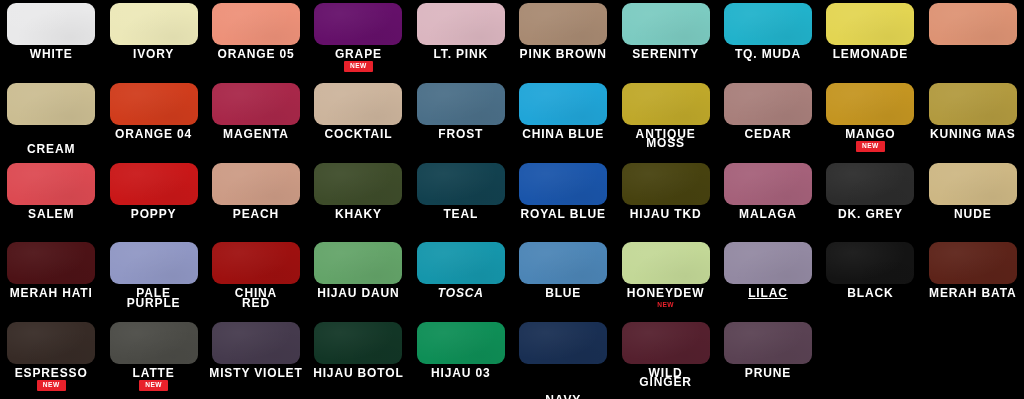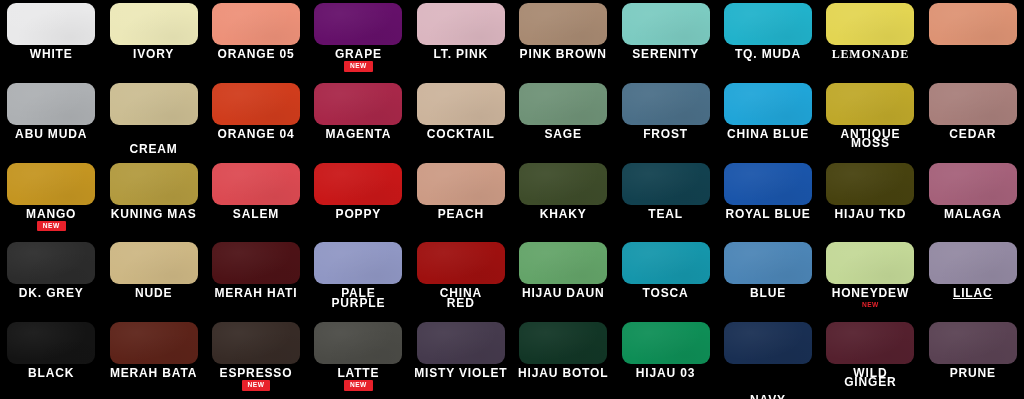--- a/index.html
+++ b/index.html
@@ -103,49 +103,41 @@
     <div class="swatch-cell">
       <div class="swatch-chip" style="background-color: rgb(124, 203, 193);"></div>
       <div class="swatch-label" style="color: rgb(255, 255, 255);">SERENITY</div>
     </div>
     <div class="swatch-cell">
       <div class="swatch-chip" style="background-color: rgb(33, 178, 203);"></div>
       <div class="swatch-label" style="color: rgb(255, 255, 255);">TQ. MUDA</div>
     </div>
     <div class="swatch-cell">
       <div class="swatch-chip" style="background-color: rgb(227, 213, 82);"></div>
-      <div class="swatch-label" style="color: rgb(255, 255, 255); font-family: Liberation Serif, serif;">LEMONADE</div>
+      <div class="swatch-label" style="color: rgb(255, 255, 255);">LEMONADE</div>
     </div>
     <div class="swatch-cell">
       <div class="swatch-chip" style="background-color: rgb(221, 147, 116);"></div>
       <div class="swatch-label" style="color: rgb(255, 255, 255); margin-top: 48px;">CAMELLIA</div>
     </div>
     <div class="swatch-cell">
-      <div class="swatch-chip" style="background-color: rgb(173, 176, 179);"></div>
-      <div class="swatch-label" style="color: rgb(255, 255, 255);">ABU MUDA</div>
-    </div>
-    <div class="swatch-cell">
       <div class="swatch-chip" style="background-color: rgb(203, 189, 146);"></div>
       <div class="swatch-label" style="color: rgb(255, 255, 255); margin-top: 20px;">CREAM</div>
     </div>
     <div class="swatch-cell">
       <div class="swatch-chip" style="background-color: rgb(208, 60, 28);"></div>
       <div class="swatch-label" style="color: rgb(255, 255, 255);">ORANGE 04</div>
     </div>
     <div class="swatch-cell">
       <div class="swatch-chip" style="background-color: rgb(168, 39, 73);"></div>
       <div class="swatch-label" style="color: rgb(255, 255, 255);">MAGENTA</div>
     </div>
     <div class="swatch-cell">
       <div class="swatch-chip" style="background-color: rgb(204, 180, 156);"></div>
       <div class="swatch-label" style="color: rgb(255, 255, 255);">COCKTAIL</div>
-    </div>
-    <div class="swatch-cell">
-      <div class="swatch-chip" style="background-color: rgb(111, 146, 119);"></div>
-      <div class="swatch-label" style="color: rgb(255, 255, 255);">SAGE</div>
     </div>
     <div class="swatch-cell">
       <div class="swatch-chip" style="background-color: rgb(75, 111, 136);"></div>
       <div class="swatch-label" style="color: rgb(255, 255, 255);">FROST</div>
     </div>
     <div class="swatch-cell">
       <div class="swatch-chip" style="background-color: rgb(32, 165, 216);"></div>
       <div class="swatch-label" style="color: rgb(255, 255, 255);">CHINA BLUE</div>
     </div>
     <div class="swatch-cell">
@@ -219,21 +211,21 @@
       <div class="swatch-chip" style="background-color: rgb(158, 16, 15);"></div>
       <div class="swatch-label" style="color: rgb(255, 255, 255);">CHINA
 RED</div>
     </div>
     <div class="swatch-cell">
       <div class="swatch-chip" style="background-color: rgb(100, 164, 105);"></div>
       <div class="swatch-label" style="color: rgb(255, 255, 255);">HIJAU DAUN</div>
     </div>
     <div class="swatch-cell">
       <div class="swatch-chip" style="background-color: rgb(21, 150, 171);"></div>
-      <div class="swatch-label" style="color: rgb(255, 255, 255);">TOSCA</div>
+      <div class="swatch-label" style="color: rgb(255, 255, 255); font-style: italic;">TOSCA</div>
     </div>
     <div class="swatch-cell">
       <div class="swatch-chip" style="background-color: rgb(76, 133, 182);"></div>
       <div class="swatch-label" style="color: rgb(255, 255, 255);">BLUE</div>
     </div>
     <div class="swatch-cell">
       <div class="swatch-chip" style="background-color: rgb(195, 216, 151);"></div>
       <div class="swatch-label" style="color: rgb(255, 255, 255);">HONEYDEW</div>
       <div class="new-badge plain" style="color: rgb(232, 33, 43);">NEW</div>
     </div>

